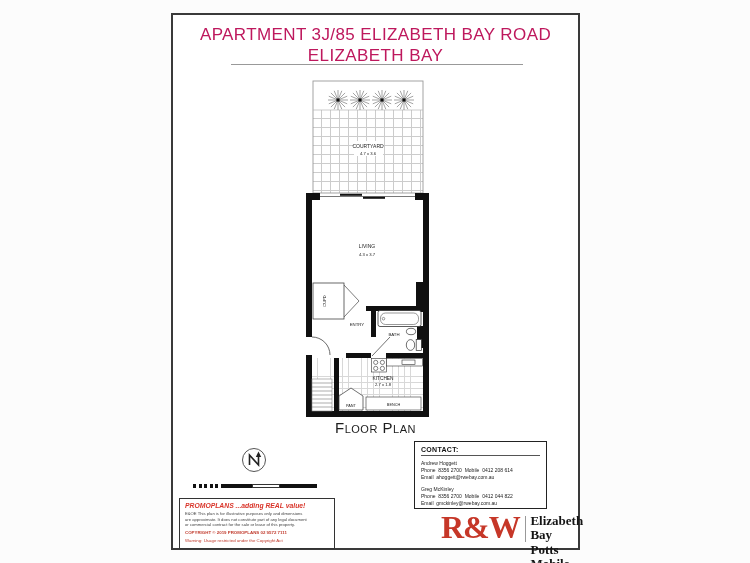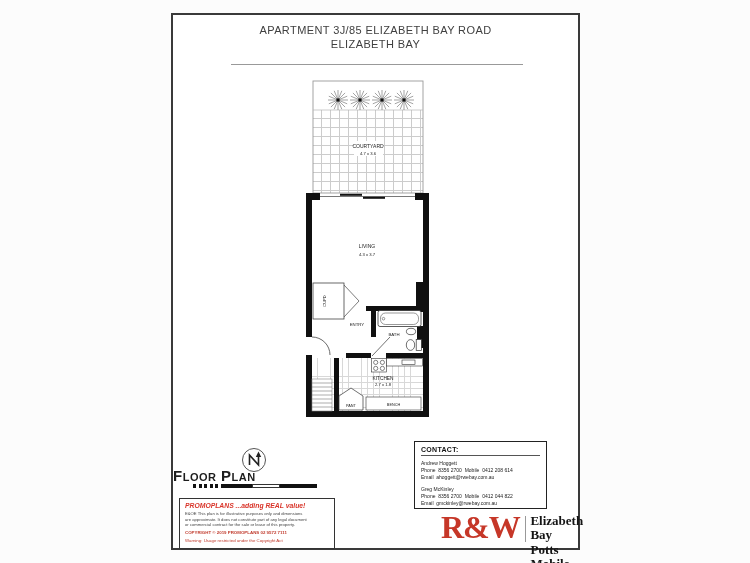--- a/index.html
+++ b/index.html
@@ -1,29 +1,29 @@
 <!DOCTYPE html>
 <html><head>
 <meta charset="utf-8">
 <style>
   html,body{margin:0;padding:0;background:#fcfcfc;font-family:"Liberation Sans",sans-serif;}
   .canvas{position:relative;width:750px;height:563px;background:#fcfcfc;overflow:hidden;}
   .page{position:absolute;left:171px;top:13px;width:409px;height:537px;background:#fff;border:2px solid #3a3a3a;box-sizing:border-box;}
-  .title{position:absolute;left:0;top:9px;width:100%;text-align:center;font-size:11px;font-weight:500;color:#404040;letter-spacing:.4px;line-height:1.25;}
+  .title{position:absolute;left:0;top:9px;width:100%;text-align:center;font-size:17px;font-weight:500;color:#be185d;letter-spacing:.4px;line-height:1.25;}
   .title-rule{position:absolute;left:58px;top:49px;width:292px;border-top:1px solid #999;}
   .plan{position:absolute;left:133px;top:64px;width:125px;height:340px;}
   .grid-cy{position:absolute;left:7px;top:31px;width:110px;height:83px;
      background:repeating-linear-gradient(to right,transparent 0 8px,#ccc 8px 9px),
                 repeating-linear-gradient(to bottom,transparent 0 8px,#ccc 8px 9px);}
   .grid-kit{position:absolute;left:6px;top:279px;width:111px;height:53px;
      background:repeating-linear-gradient(to right,transparent 0 5.5px,#d8d8d8 5.5px 6.2px),
                 repeating-linear-gradient(to bottom,transparent 0 5.5px,#d8d8d8 5.5px 6.2px);}
   .plan svg{position:absolute;left:0;top:0;}
   .plan text{font-family:"Liberation Sans",sans-serif;fill:#222;text-anchor:middle;}
-  .caption{position:absolute;left:0;top:404px;width:100%;text-align:left;font-variant:small-caps;font-weight:bold;font-size:15px;letter-spacing:.5px;color:#1d1d1d;margin-top:48px;}
+  .caption{position:absolute;left:0;top:404px;width:100%;text-align:center;font-variant:small-caps;font-weight:normal;font-size:15px;letter-spacing:.5px;color:#1d1d1d;}
   .north{position:absolute;left:66px;top:430px;width:30px;height:30px;}
   .scalebar{position:absolute;left:20px;top:468px;display:flex;align-items:center;height:5px;}
   .scalebar .dash{width:3px;height:4px;background:#111;margin-right:2.5px;}
   .scalebar .seg-b{width:31px;height:4px;background:#111;}
   .scalebar .seg-w{width:28px;height:4px;background:#fff;border:1px solid #333;box-sizing:border-box;}
   .contact{position:absolute;left:241px;top:426px;width:133px;height:68px;border:1px solid #222;box-sizing:border-box;padding:4px 6px;background:#fff;}
   .contact h4{margin:0;font-size:7px;font-weight:bold;color:#111;letter-spacing:.3px;}
   .contact .rule{border-top:1px solid #555;margin:2px 0 4px 0;}
   .agent{margin-bottom:5px;}
   .agent div{font-size:5px;color:#222;line-height:1.4;white-space:pre;}

